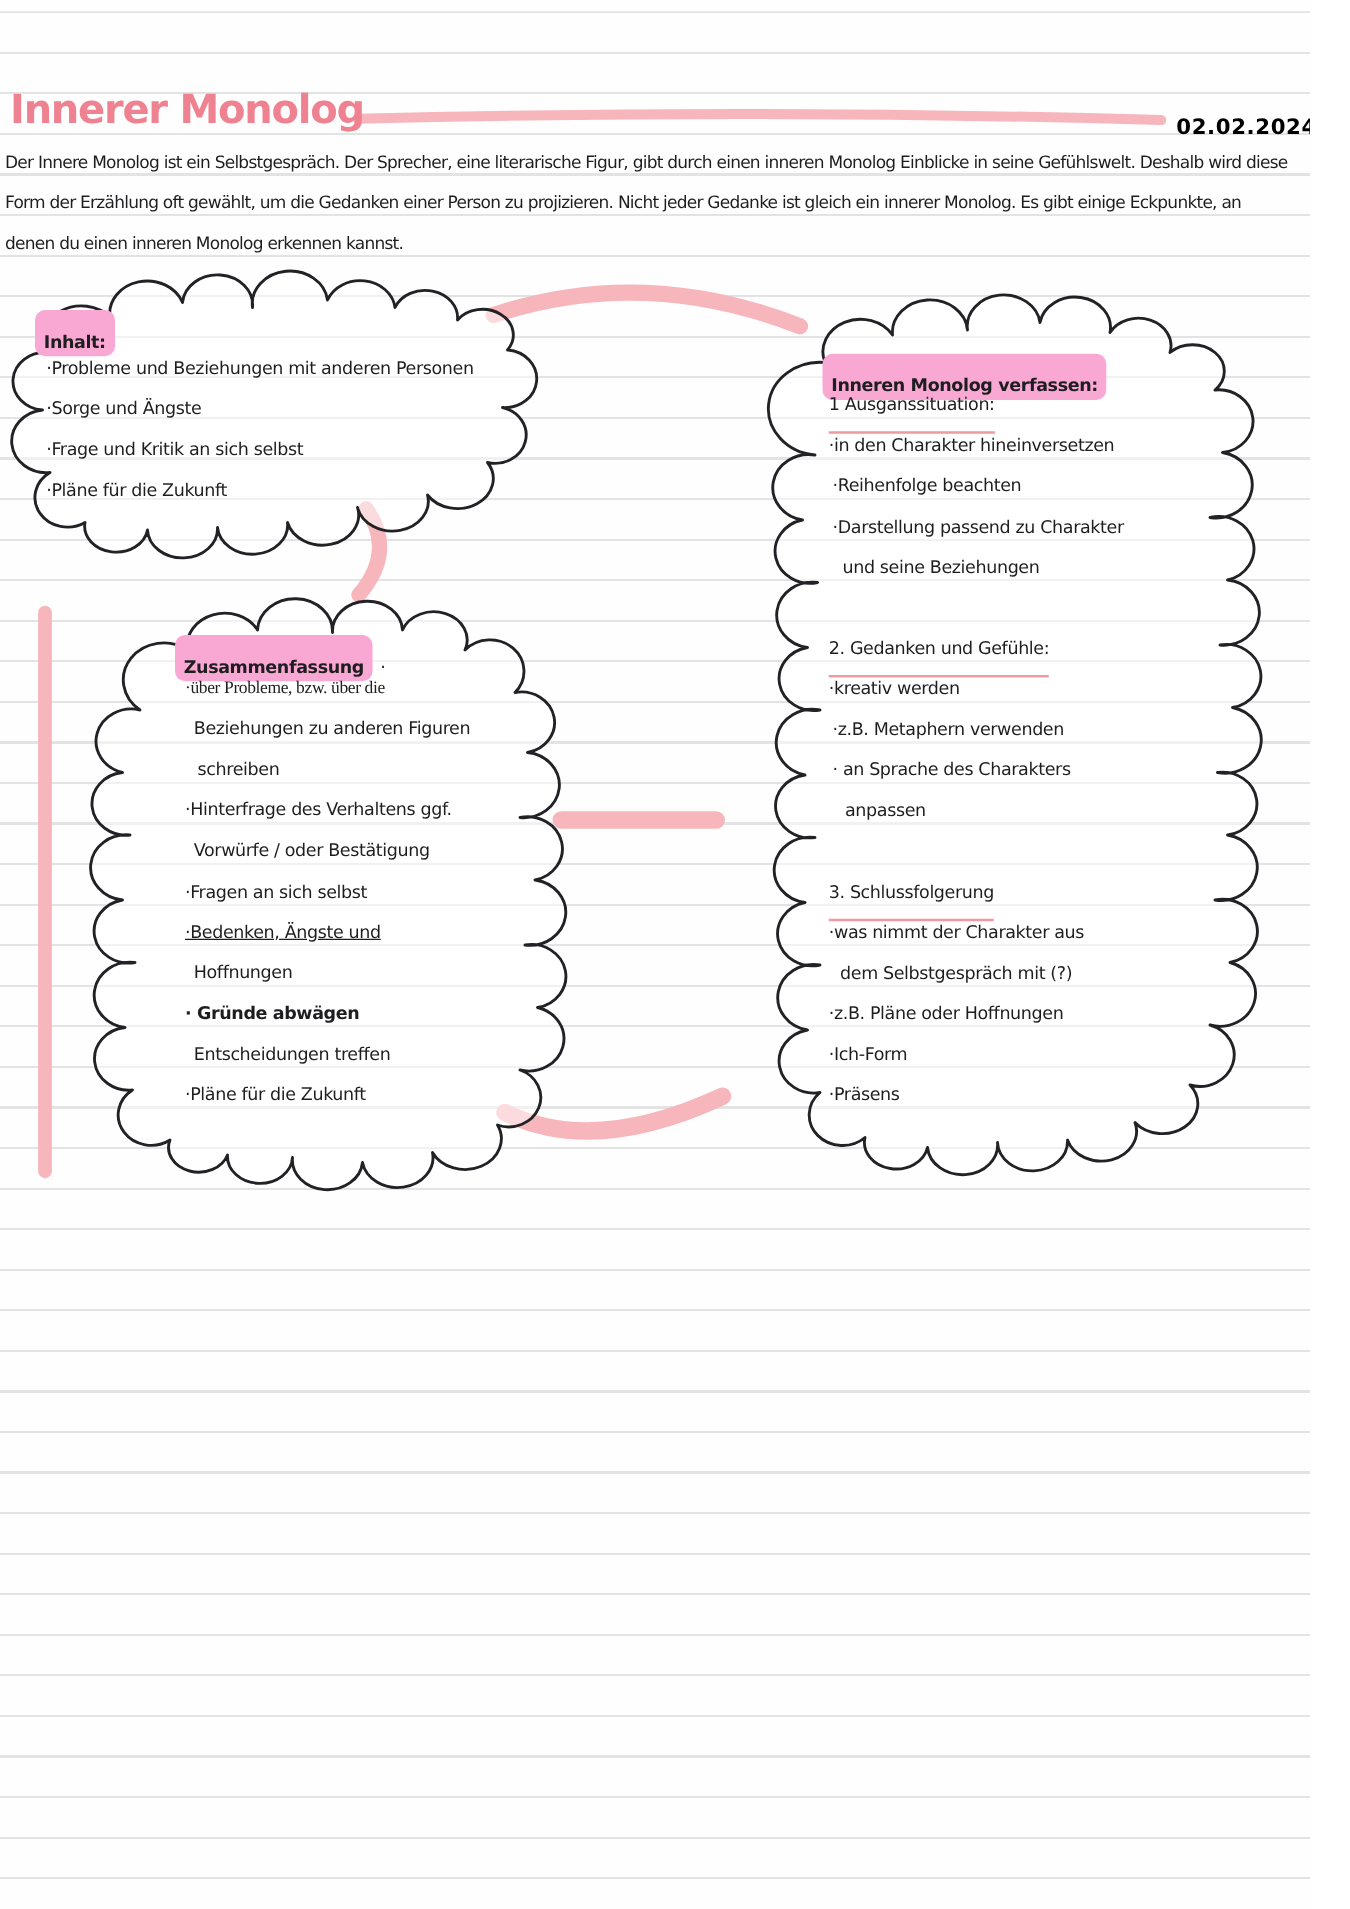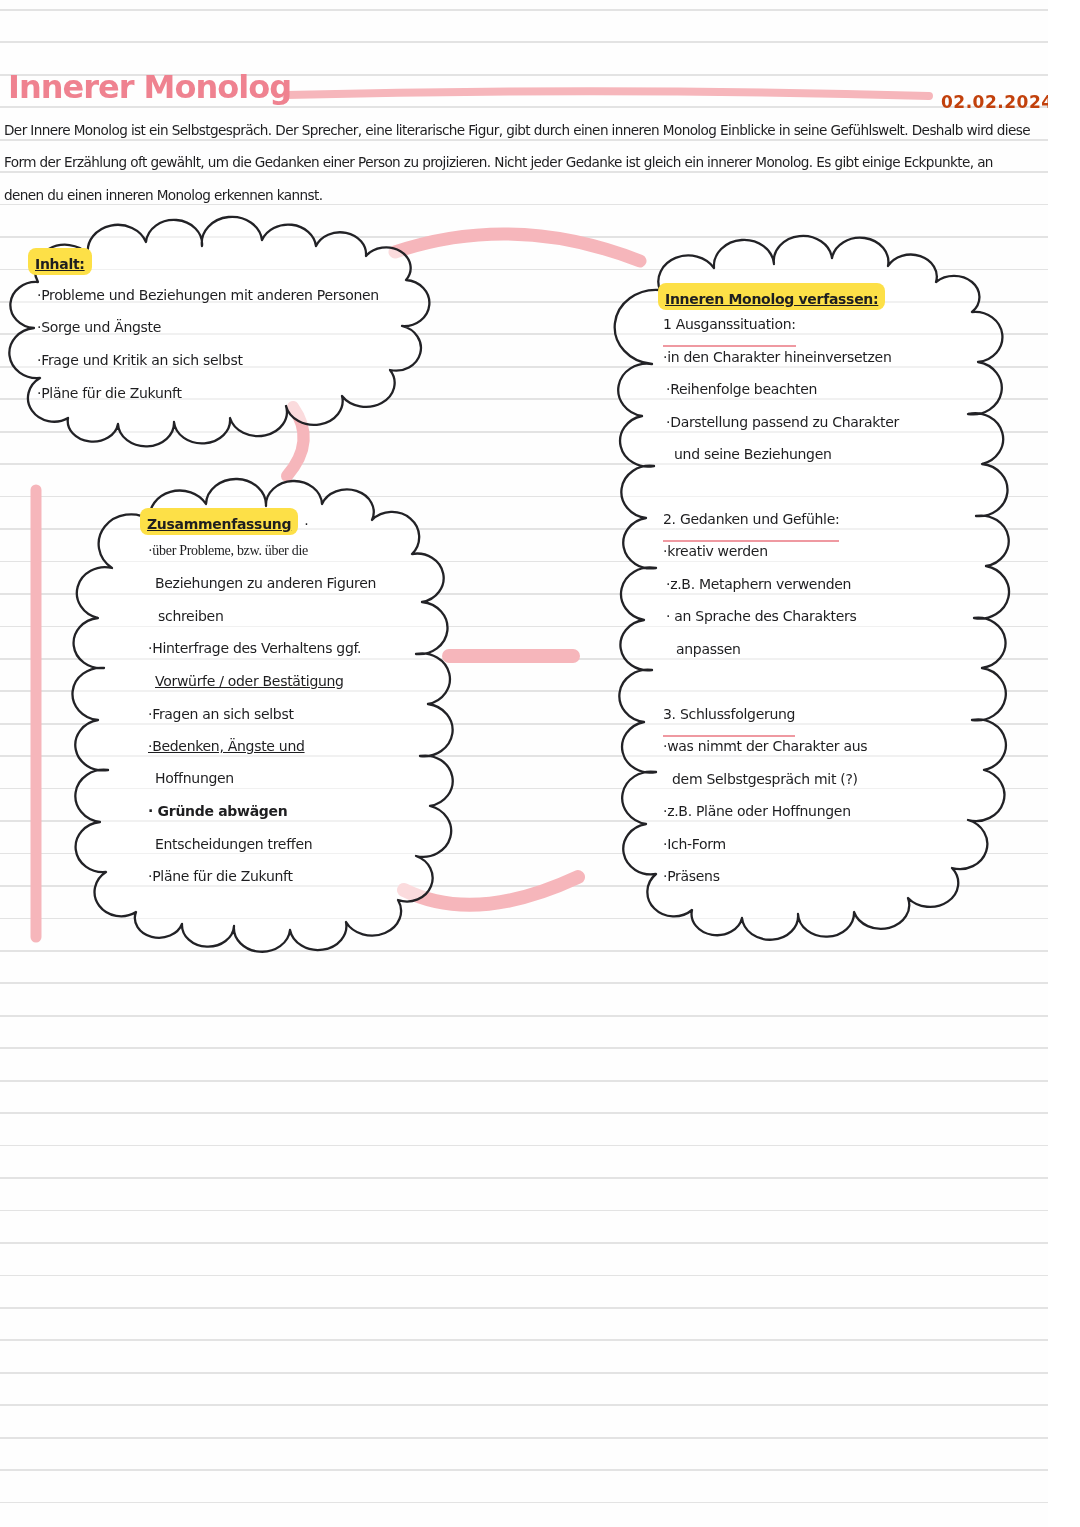--- a/index.html
+++ b/index.html
@@ -14,27 +14,26 @@
     background:repeating-linear-gradient(180deg,
       #e3e3e3 0px, #e3e3e3 1.7px,
       rgba(0,0,0,0) 1.7px, rgba(0,0,0,0) 32.45px);
   }
   svg.ink { position:absolute; left:0; top:0; pointer-events:none; }
   .abs { position:absolute; white-space:nowrap; }
   .title {
     font-size:32px; font-weight:700; letter-spacing:-1px;
     color:#ef8290; margin:0;
   }
-  .date { font-size:17px; font-weight:700; color:#c2410c; letter-spacing:0.5px; }
+  .date { font-size:17px; font-weight:700; color:#000000; letter-spacing:0.5px; }
   .intro { font-size:13.6px; letter-spacing:-0.6px; }
   .note { font-size:14px; letter-spacing:-0.3px; }
   .hl {
-    background:#fde047; border-radius:8px; padding:8px 7px 3px;
+    background:#f9a8d4; border-radius:8px; padding:18px 7px 3px;
     display:inline-block;
-    text-decoration:underline;
   }
   .hl-head { font-weight:700; }
   .ul-pink {
     display:inline-block; border-bottom:2.5px solid #ef99a1; padding-bottom:13px;
   }
   .suffix { margin-left:6px; }
 </style>
 </head>
 <body>
 
@@ -97,21 +96,21 @@
   <div class="abs note" style="left:37px; top:352px;">·Frage und Kritik an sich selbst</div>
   <div class="abs note" style="left:37px; top:385px;">·Pläne für die Zukunft</div>
 
   <div class="abs note" style="left:140px; top:508px;">
     <span class="hl hl-head">Zusammenfassung</span><span class="suffix">·</span>
   </div>
   <div class="abs note" style="left:148px; top:543px;font-family:Liberation Serif, serif;">·über Probleme, bzw. über die</div>
   <div class="abs note" style="left:155px; top:575px;">Beziehungen zu anderen Figuren</div>
   <div class="abs note" style="left:158px; top:608px;">schreiben</div>
   <div class="abs note" style="left:148px; top:640px;">·Hinterfrage des Verhaltens ggf.</div>
-  <div class="abs note" style="left:155px; top:673px;text-decoration:underline;">Vorwürfe / oder Bestätigung</div>
+  <div class="abs note" style="left:155px; top:673px;">Vorwürfe / oder Bestätigung</div>
   <div class="abs note" style="left:148px; top:706px;">·Fragen an sich selbst</div>
   <div class="abs note" style="left:148px; top:738px;text-decoration:underline;">·Bedenken, Ängste und</div>
   <div class="abs note" style="left:155px; top:770px;">Hoffnungen</div>
   <div class="abs note" style="left:148px; top:803px;font-weight:bold;">· Gründe abwägen</div>
   <div class="abs note" style="left:155px; top:836px;">Entscheidungen treffen</div>
   <div class="abs note" style="left:148px; top:868px;">·Pläne für die Zukunft</div>
 
   <div class="abs note" style="left:658px; top:283px;">
     <span class="hl hl-head">Inneren Monolog verfassen:</span>
   </div>

